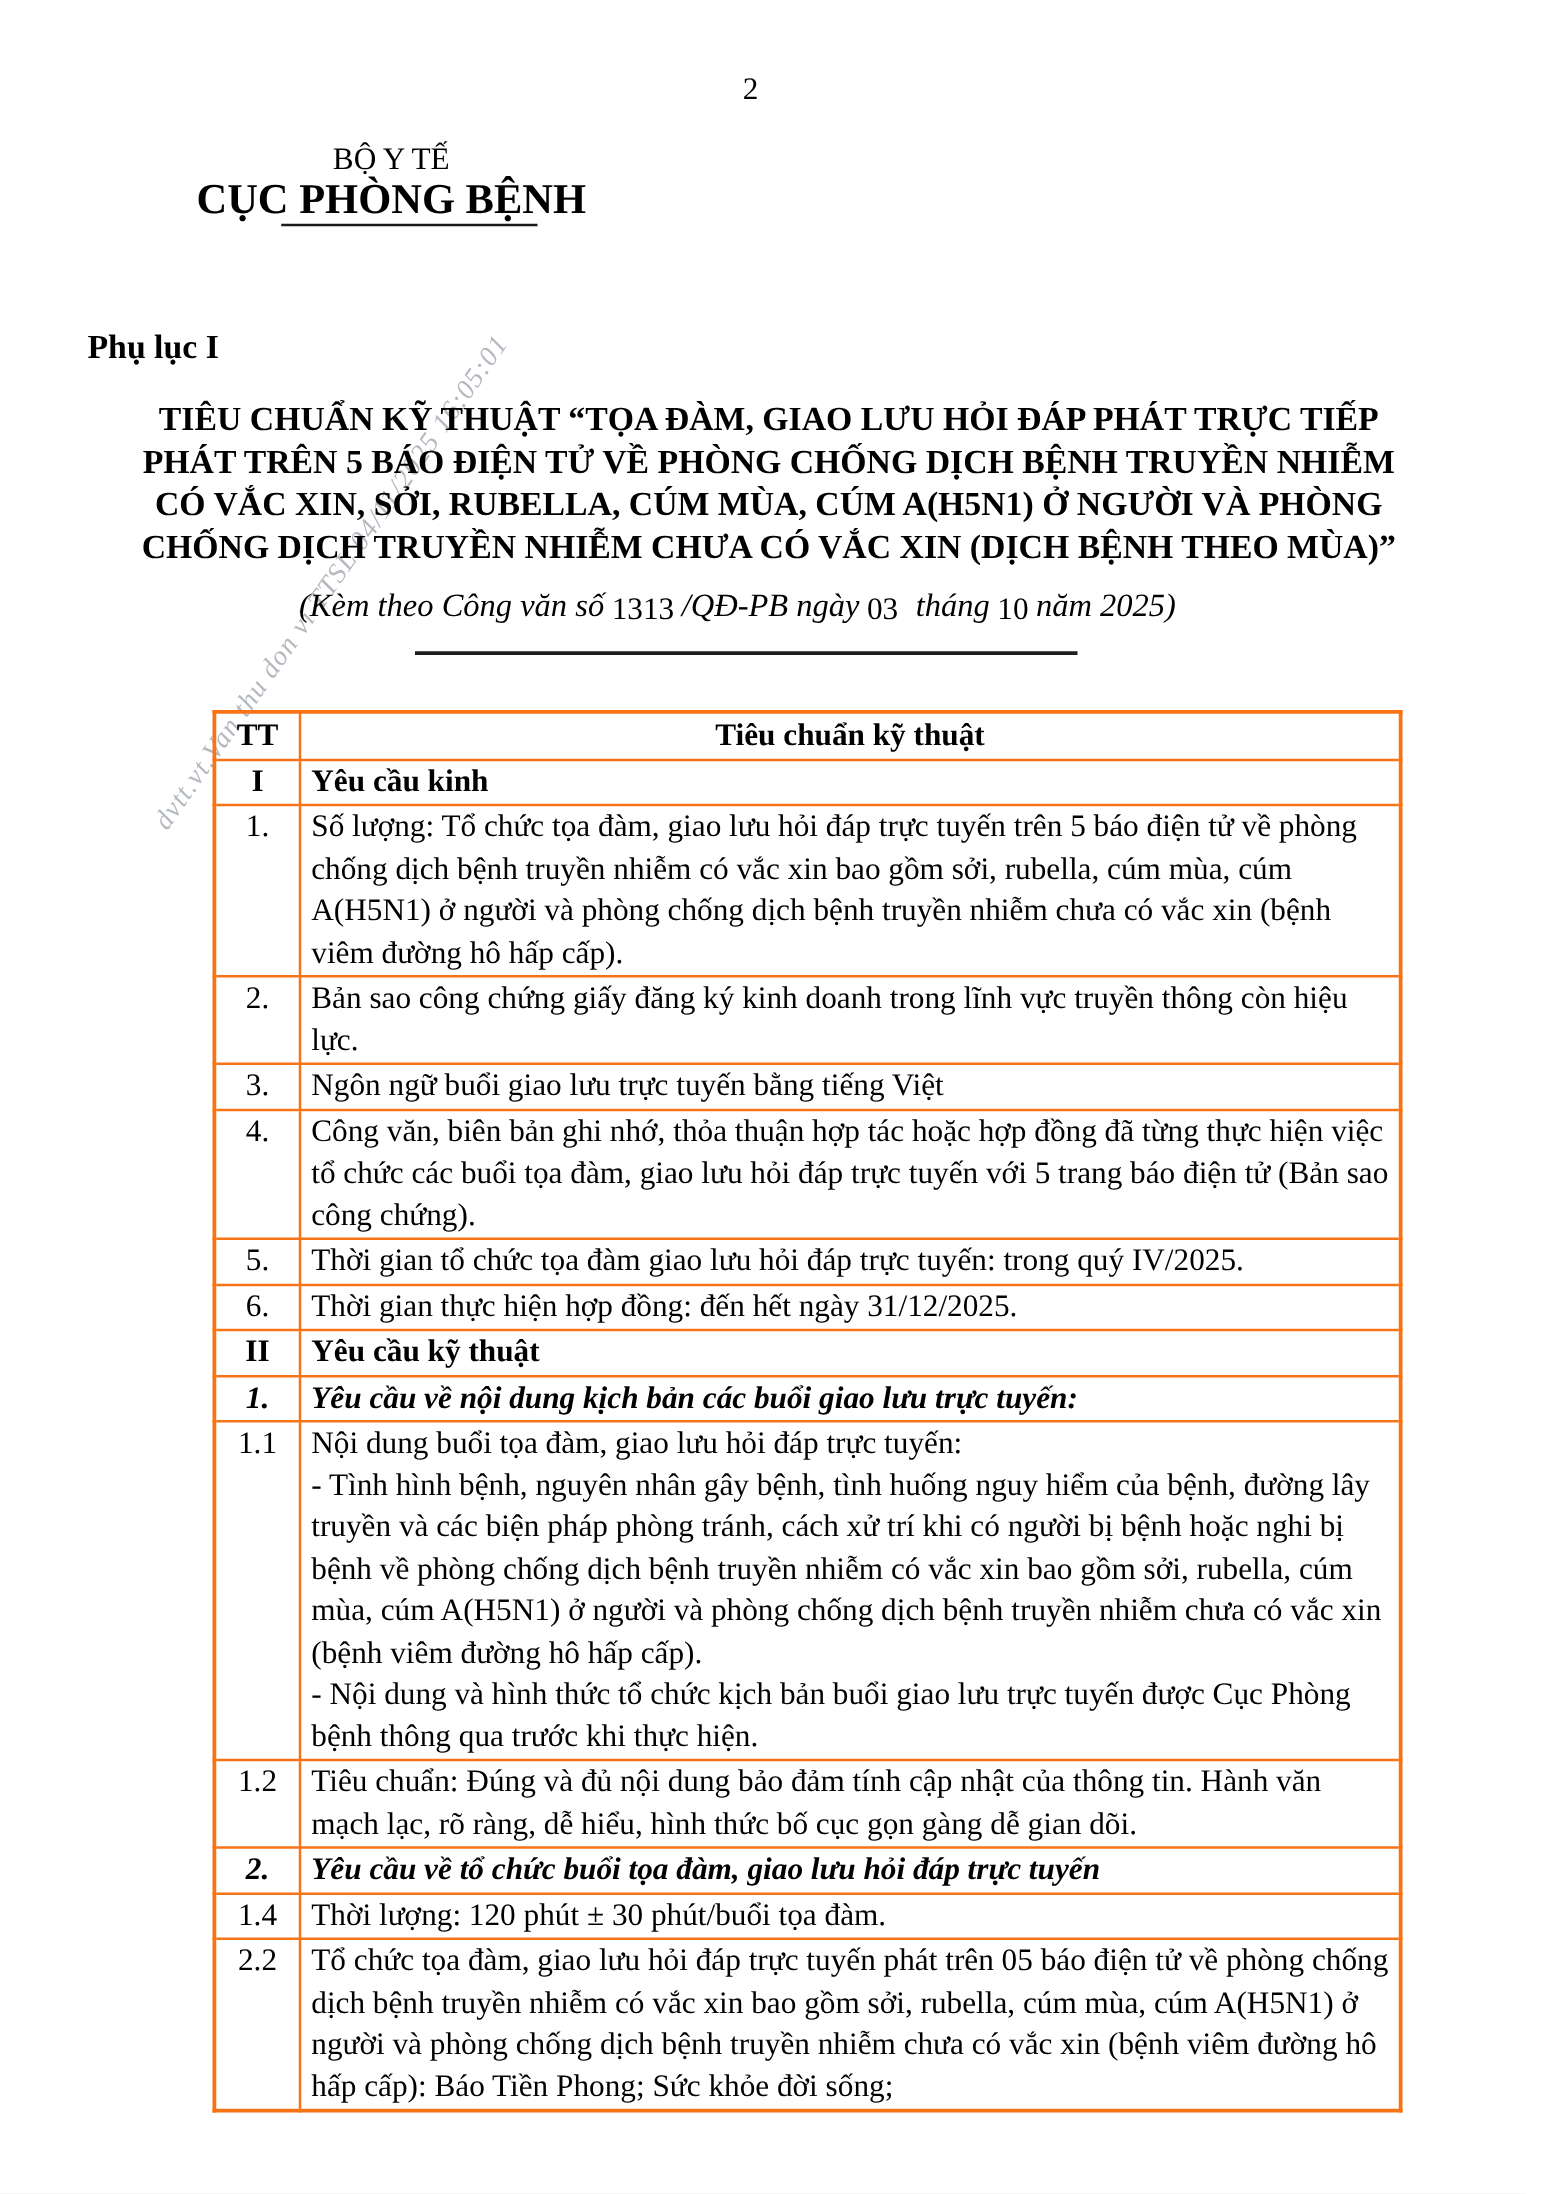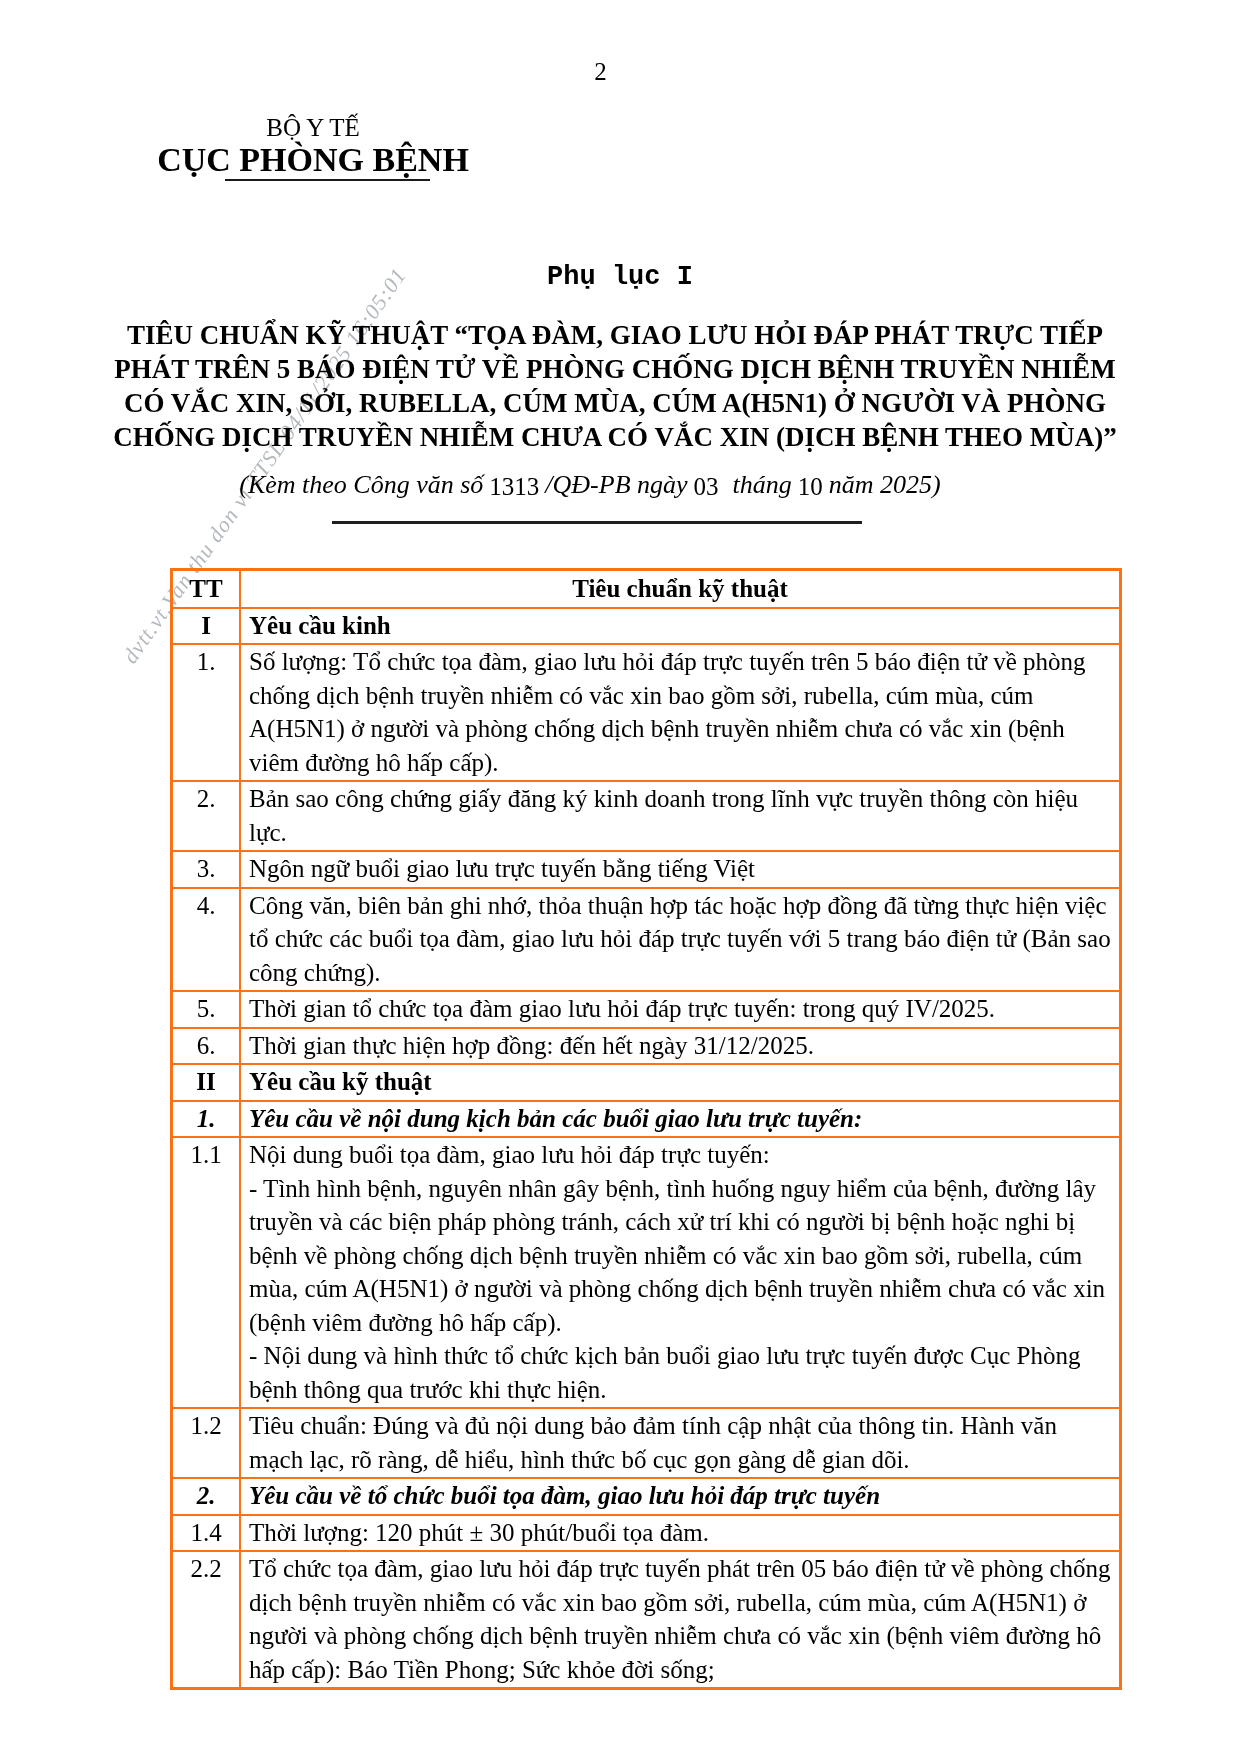--- a/index.html
+++ b/index.html
@@ -50,21 +50,21 @@
     width:205px; height:2px; background:#1a1a1a;
     margin:3px auto 0; transform:translateX(14px);
   }
   .hr1 { font-size:26px; font-weight:bold; line-height:31px; }
   .hr2 { font-size:26px; font-weight:bold; line-height:35px; }
   .rule-right { width:332px; height:2px; background:#1a1a1a; margin:2px auto 0; }
 
   
   .appendix {
     position:absolute; top:262px; left:70px; width:1100px;
-    text-align:center; font-size:27px; font-weight:bold;font-family:Liberation Mono, monospace;
+    text-align:left; font-size:27px; font-weight:bold;
   }
   .doc-title {
     position:absolute; top:318px; left:60px; width:1110px;
     text-align:center; font-size:27px; font-weight:bold;
     line-height:34px;
   }
 
   
   .citation {
     position:absolute; top:470px; left:0; width:1180px;

